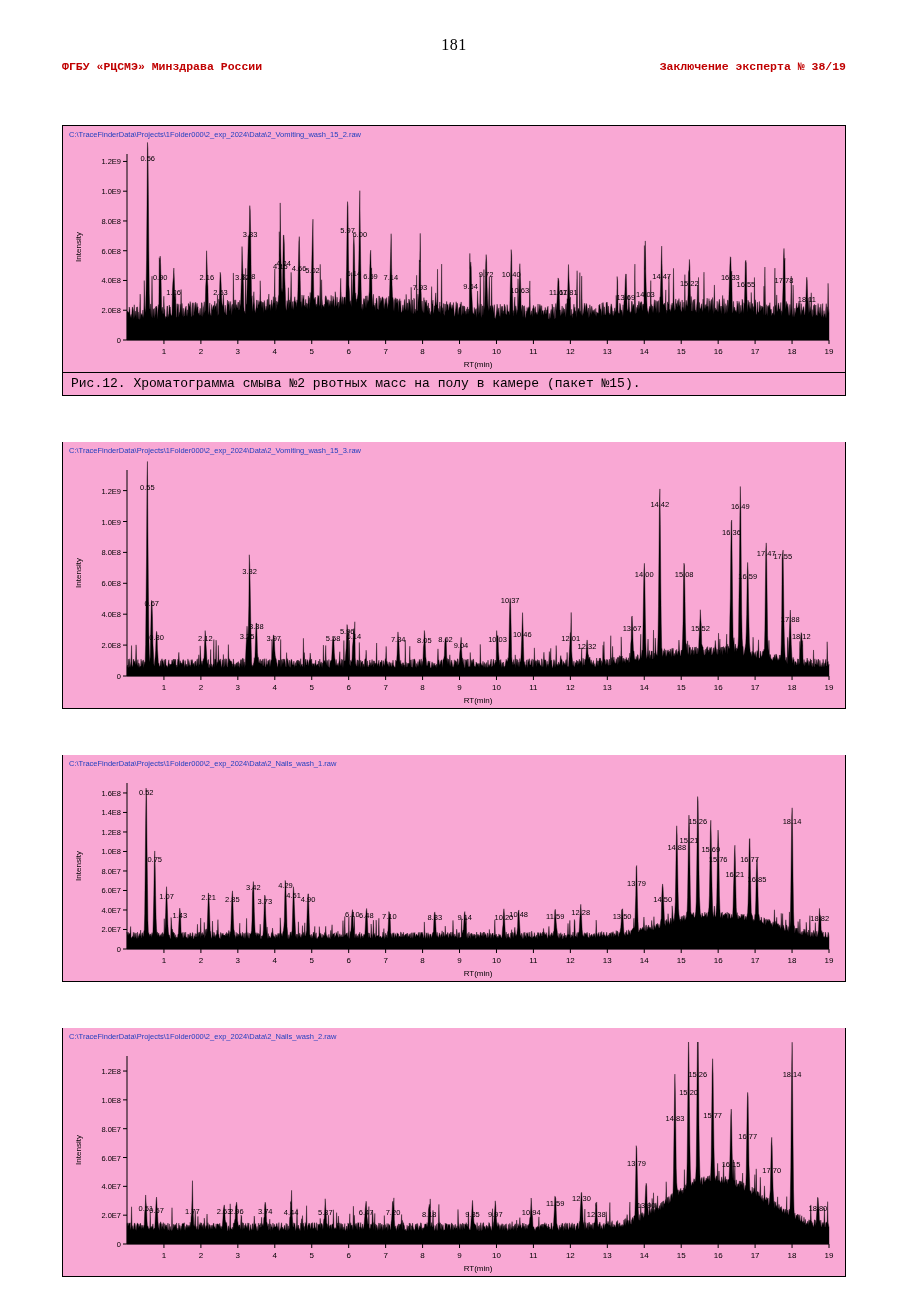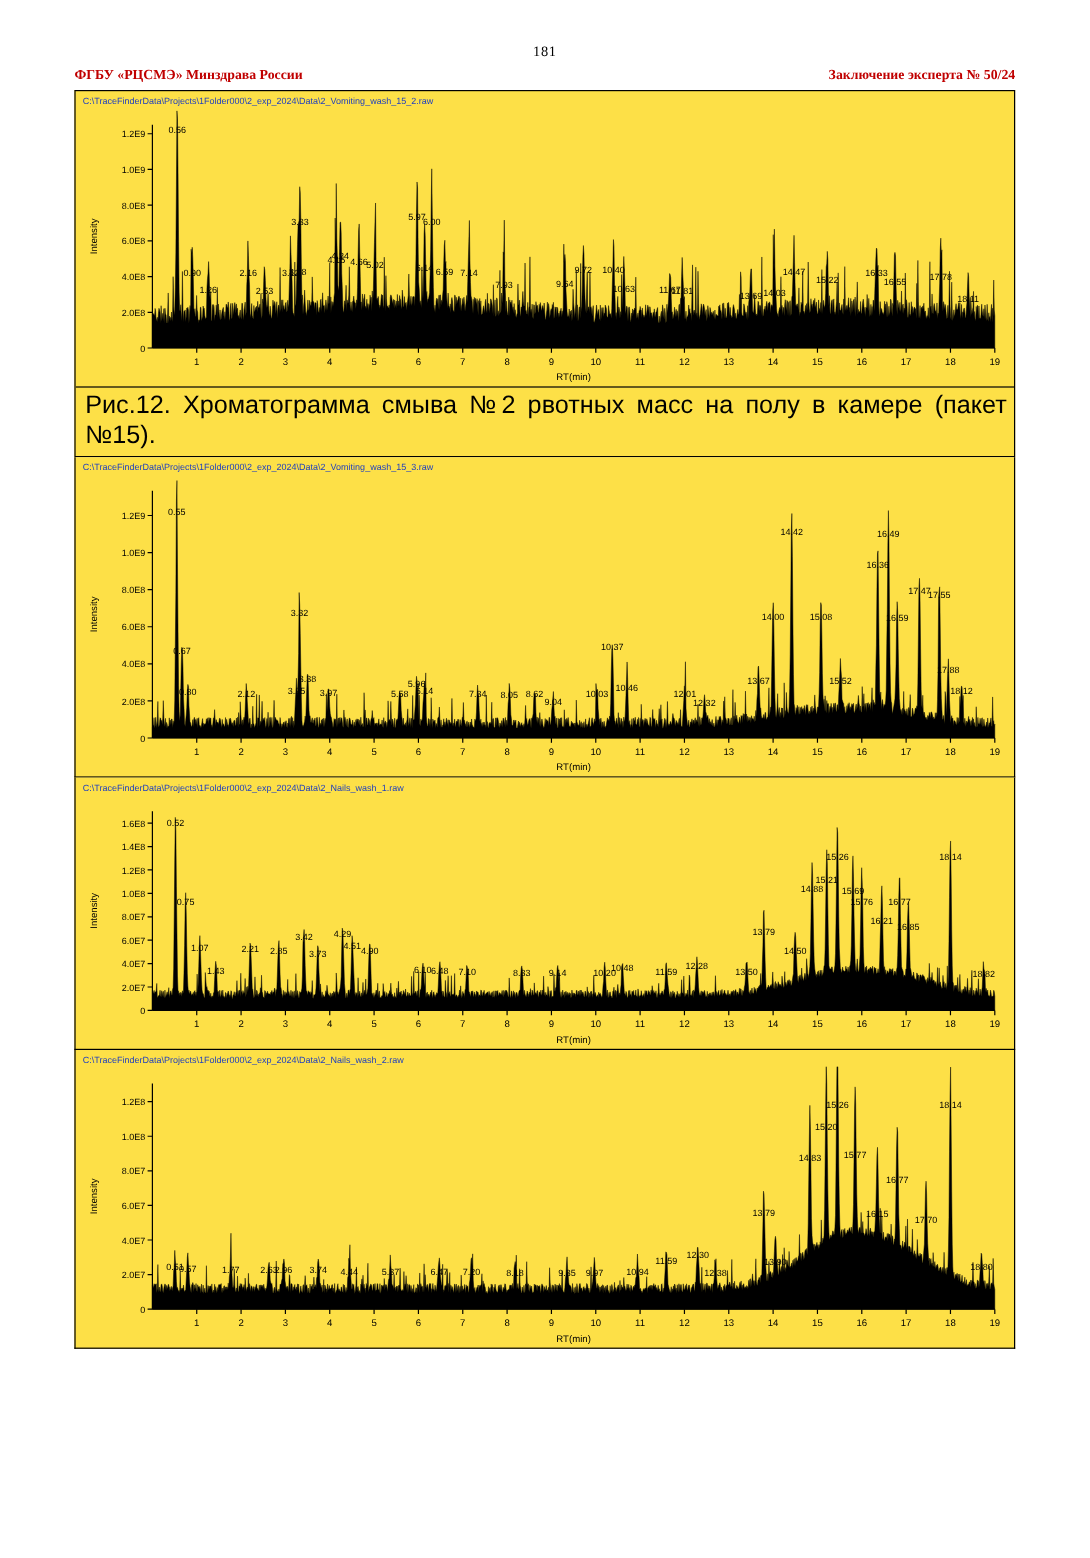--- a/index.html
+++ b/index.html
@@ -17,43 +17,44 @@
   .page {
     position: relative;
     width: 908px;
     height: 1298px;
     box-sizing: border-box;
     padding: 0;
   }
   .page-number {
     text-align: center;
     font-family: "Liberation Serif", serif;
-    font-size: 12px;
+    font-size: 16px;
     padding-top: 36px;
     letter-spacing: 0.5px;
   }
   .header-row {
     display: flex;
     justify-content: space-between;
     align-items: center;
     padding: 6px 62px 0 62px;
     color: #c00000;
-    font-family: Liberation Serif, serif;
+    font-family: Liberation Mono, monospace;
     font-size: 11.5px;
     font-weight: bold;
   }
   .content {
     padding: 6px 62px 0 62px;
   }
   .figure-box {
     border: 1px solid #000;
-    background: #fde047;
+    background: #f9a8d4;
     box-sizing: border-box;
     position: relative;
     overflow: hidden;
+    margin-top: 46px;
   }
   .chart-wrap {
     position: relative;
     width: 100%;
     box-sizing: border-box;
     padding: 4px 6px 2px 6px;
   }
   .raw-path {
     font-family: "Liberation Sans", sans-serif;
     font-size: 7.5px;
@@ -66,41 +67,41 @@
     position: relative;
     width: 100%;
   }
   .plot-area svg {
     display: block;
     width: 100%;
     height: 100%;
   }
   .caption {
     border-top: 1px solid #000;
-    font-family: Liberation Sans, sans-serif;
-    font-size: 21px;
+    font-family: Liberation Mono, monospace;
+    font-size: 13px;
     line-height: 1.18;
     padding: 3px 6px 4px 8px;
     text-align: justify;
     text-justify: inter-word;
   }
   .fig-sep {
     height: 0px;
   }
 </style>
 </head>
 <body>
 
 <div class="page">
 
   <div class="page-number">181</div>
 
   <div class="header-row">
     <div>ФГБУ «РЦСМЭ» Минздрава России</div>
-    <div>Заключение эксперта № 50/24</div>
+    <div>Заключение эксперта № 38/19</div>
   </div>
 
   <div class="content">
 
     <div class="figure-box">
       <div class="chart-wrap">
         <div class="raw-path">C:\TraceFinderData\Projects\1Folder000\2_exp_2024\Data\2_Vomiting_wash_15_2.raw</div>
         <div class="plot-area" id="plot-fig12" style="height:230px;">
             <svg viewBox="0 0 770 230" width="770" height="230">
               <line x1="58" y1="200" x2="760" y2="200" stroke="#000" stroke-width="1"></line>

